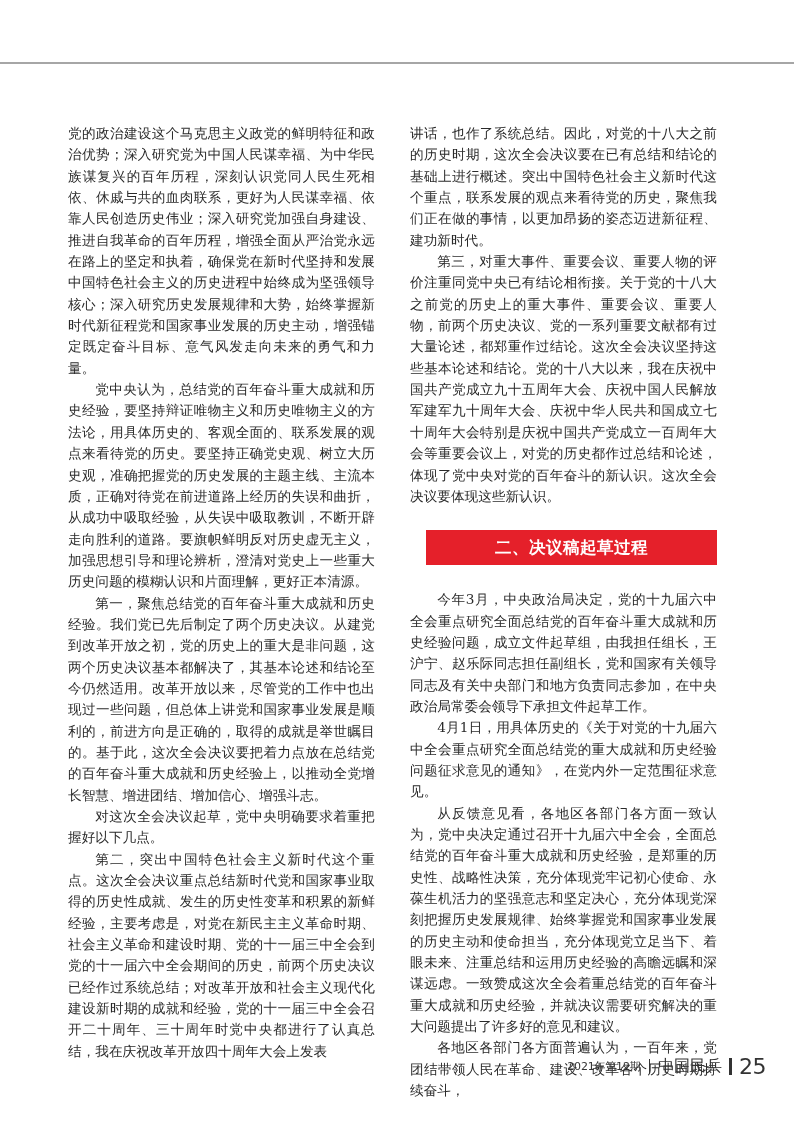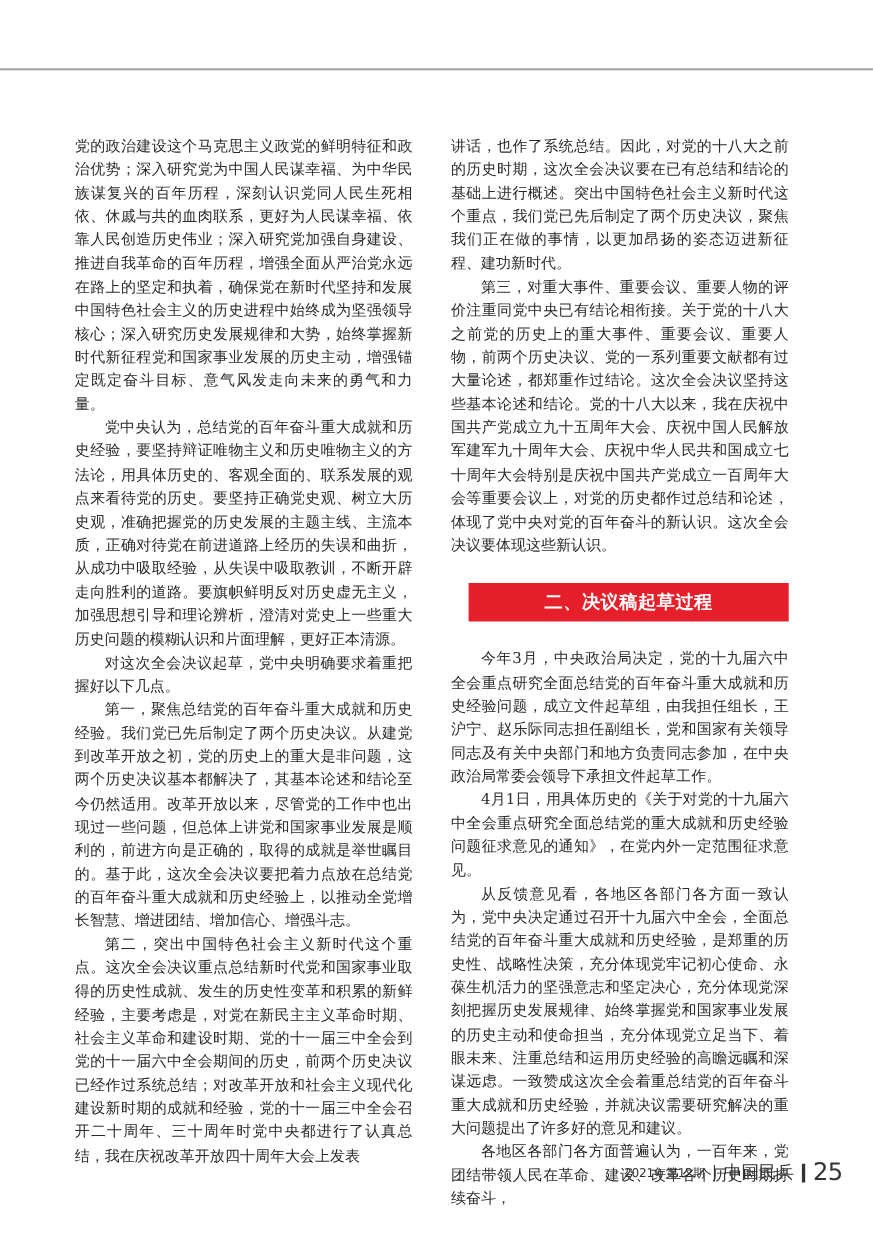--- a/index.html
+++ b/index.html
@@ -39,27 +39,27 @@
   .footer .page { font-size: 22px; letter-spacing: -0.5px; }
 </style>
 </head>
 <body>
 
 <div class="top-rule"></div>
 
 <div class="col col-left">
   <p class="cont">党的政治建设这个马克思主义政党的鲜明特征和政治优势；深入研究党为中国人民谋幸福、为中华民族谋复兴的百年历程，深刻认识党同人民生死相依、休戚与共的血肉联系，更好为人民谋幸福、依靠人民创造历史伟业；深入研究党加强自身建设、推进自我革命的百年历程，增强全面从严治党永远在路上的坚定和执着，确保党在新时代坚持和发展中国特色社会主义的历史进程中始终成为坚强领导核心；深入研究历史发展规律和大势，始终掌握新时代新征程党和国家事业发展的历史主动，增强锚定既定奋斗目标、意气风发走向未来的勇气和力量。</p>
   <p>党中央认为，总结党的百年奋斗重大成就和历史经验，要坚持辩证唯物主义和历史唯物主义的方法论，用具体历史的、客观全面的、联系发展的观点来看待党的历史。要坚持正确党史观、树立大历史观，准确把握党的历史发展的主题主线、主流本质，正确对待党在前进道路上经历的失误和曲折，从成功中吸取经验，从失误中吸取教训，不断开辟走向胜利的道路。要旗帜鲜明反对历史虚无主义，加强思想引导和理论辨析，澄清对党史上一些重大历史问题的模糊认识和片面理解，更好正本清源。</p>
+  <p>第一，聚焦总结党的百年奋斗重大成就和历史经验。我们党已先后制定了两个历史决议。从建党到改革开放之初，党的历史上的重大是非问题，这两个历史决议基本都解决了，其基本论述和结论至今仍然适用。改革开放以来，尽管党的工作中也出现过一些问题，但总体上讲党和国家事业发展是顺利的，前进方向是正确的，取得的成就是举世瞩目的。基于此，这次全会决议要把着力点放在总结党的百年奋斗重大成就和历史经验上，以推动全党增长智慧、增进团结、增加信心、增强斗志。</p>
   <p>对这次全会决议起草，党中央明确要求着重把握好以下几点。</p>
-  <p>第一，聚焦总结党的百年奋斗重大成就和历史经验。我们党已先后制定了两个历史决议。从建党到改革开放之初，党的历史上的重大是非问题，这两个历史决议基本都解决了，其基本论述和结论至今仍然适用。改革开放以来，尽管党的工作中也出现过一些问题，但总体上讲党和国家事业发展是顺利的，前进方向是正确的，取得的成就是举世瞩目的。基于此，这次全会决议要把着力点放在总结党的百年奋斗重大成就和历史经验上，以推动全党增长智慧、增进团结、增加信心、增强斗志。</p>
   <p>第二，突出中国特色社会主义新时代这个重点。这次全会决议重点总结新时代党和国家事业取得的历史性成就、发生的历史性变革和积累的新鲜经验，主要考虑是，对党在新民主主义革命时期、社会主义革命和建设时期、党的十一届三中全会到党的十一届六中全会期间的历史，前两个历史决议已经作过系统总结；对改革开放和社会主义现代化建设新时期的成就和经验，党的十一届三中全会召开二十周年、三十周年时党中央都进行了认真总结，我在庆祝改革开放四十周年大会上发表</p>
 </div>
 
 <div class="col col-right">
-  <p class="cont">讲话，也作了系统总结。因此，对党的十八大之前的历史时期，这次全会决议要在已有总结和结论的基础上进行概述。突出中国特色社会主义新时代这个重点，我们党已先后制定了两个历史决议，聚焦我们正在做的事情，以更加昂扬的姿态迈进新征程、建功新时代。</p>
+  <p class="cont">讲话，也作了系统总结。因此，对党的十八大之前的历史时期，这次全会决议要在已有总结和结论的基础上进行概述。突出中国特色社会主义新时代这个重点，联系发展的观点来看待党的历史，聚焦我们正在做的事情，以更加昂扬的姿态迈进新征程、建功新时代。</p>
   <p>第三，对重大事件、重要会议、重要人物的评价注重同党中央已有结论相衔接。关于党的十八大之前党的历史上的重大事件、重要会议、重要人物，前两个历史决议、党的一系列重要文献都有过大量论述，都郑重作过结论。这次全会决议坚持这些基本论述和结论。党的十八大以来，我在庆祝中国共产党成立九十五周年大会、庆祝中国人民解放军建军九十周年大会、庆祝中华人民共和国成立七十周年大会特别是庆祝中国共产党成立一百周年大会等重要会议上，对党的历史都作过总结和论述，体现了党中央对党的百年奋斗的新认识。这次全会决议要体现这些新认识。</p>
   <div class="section-head">二、决议稿起草过程</div>
   <p>今年3月，中央政治局决定，党的十九届六中全会重点研究全面总结党的百年奋斗重大成就和历史经验问题，成立文件起草组，由我担任组长，王沪宁、赵乐际同志担任副组长，党和国家有关领导同志及有关中央部门和地方负责同志参加，在中央政治局常委会领导下承担文件起草工作。</p>
   <p>4月1日，用具体历史的《关于对党的十九届六中全会重点研究全面总结党的重大成就和历史经验问题征求意见的通知》，在党内外一定范围征求意见。</p>
   <p>从反馈意见看，各地区各部门各方面一致认为，党中央决定通过召开十九届六中全会，全面总结党的百年奋斗重大成就和历史经验，是郑重的历史性、战略性决策，充分体现党牢记初心使命、永葆生机活力的坚强意志和坚定决心，充分体现党深刻把握历史发展规律、始终掌握党和国家事业发展的历史主动和使命担当，充分体现党立足当下、着眼未来、注重总结和运用历史经验的高瞻远瞩和深谋远虑。一致赞成这次全会着重总结党的百年奋斗重大成就和历史经验，并就决议需要研究解决的重大问题提出了许多好的意见和建议。</p>
   <p>各地区各部门各方面普遍认为，一百年来，党团结带领人民在革命、建设、改革各个历史时期持续奋斗，</p>
 </div>
 
 <div class="footer">
   <span class="issue">2021年第12期</span>

